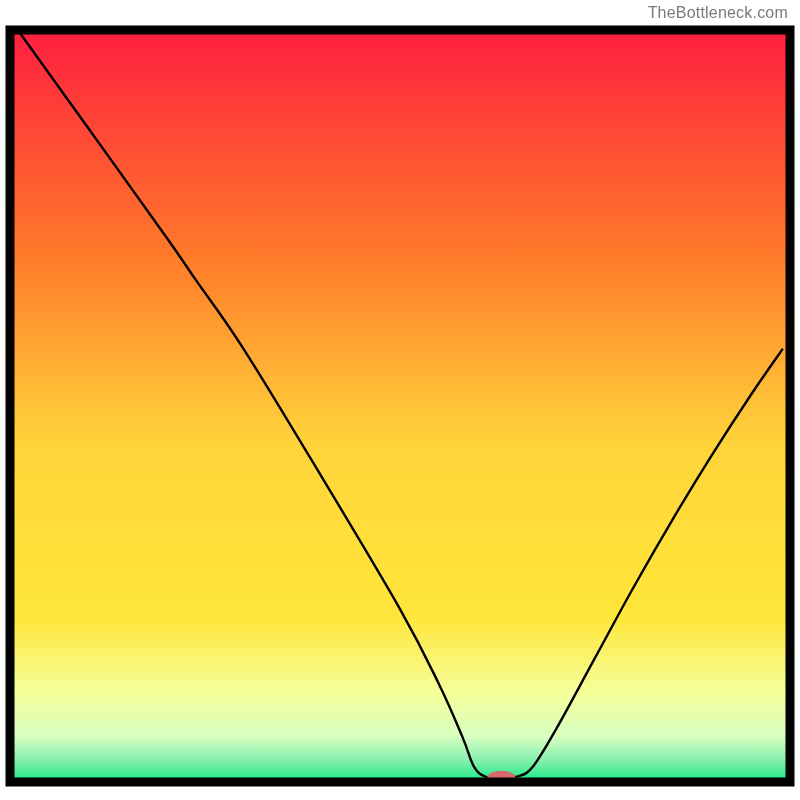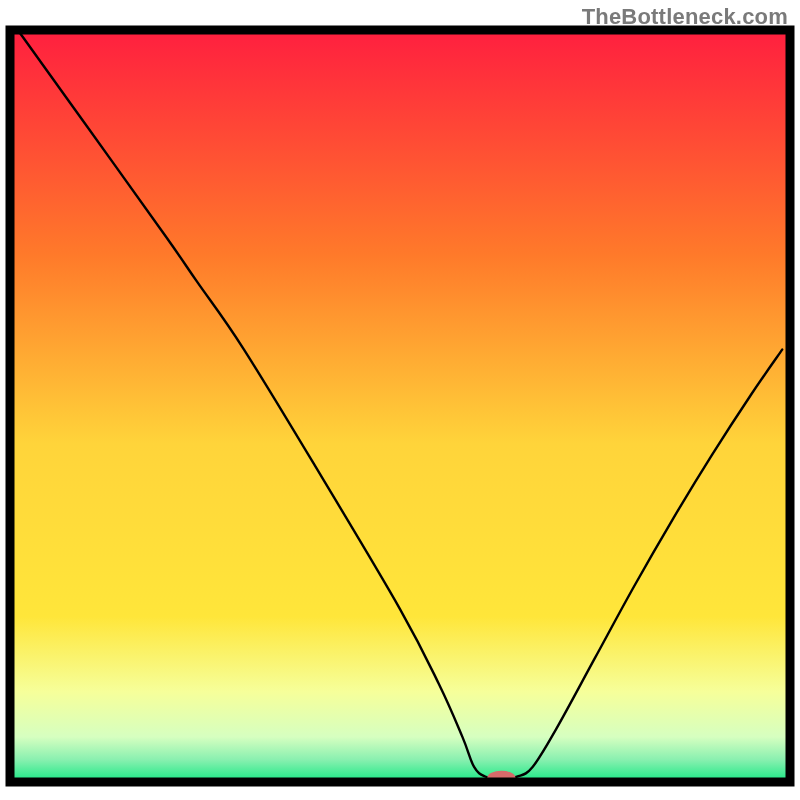--- a/index.html
+++ b/index.html
@@ -12,22 +12,22 @@
   }
   .chart-wrap {
     position: relative;
     width: 800px;
     height: 800px;
   }
   .attribution {
     position: absolute;
     top: 4px;
     right: 12px;
-    font-size: 22px;
-    font-weight: 700;
+    font-size: 16px;
+    font-weight: 400;
     color: #7a7a7a;
     letter-spacing: 0.2px;
   }
   svg {
     display: block;
   }
 </style>
 </head>
 <body>
 

